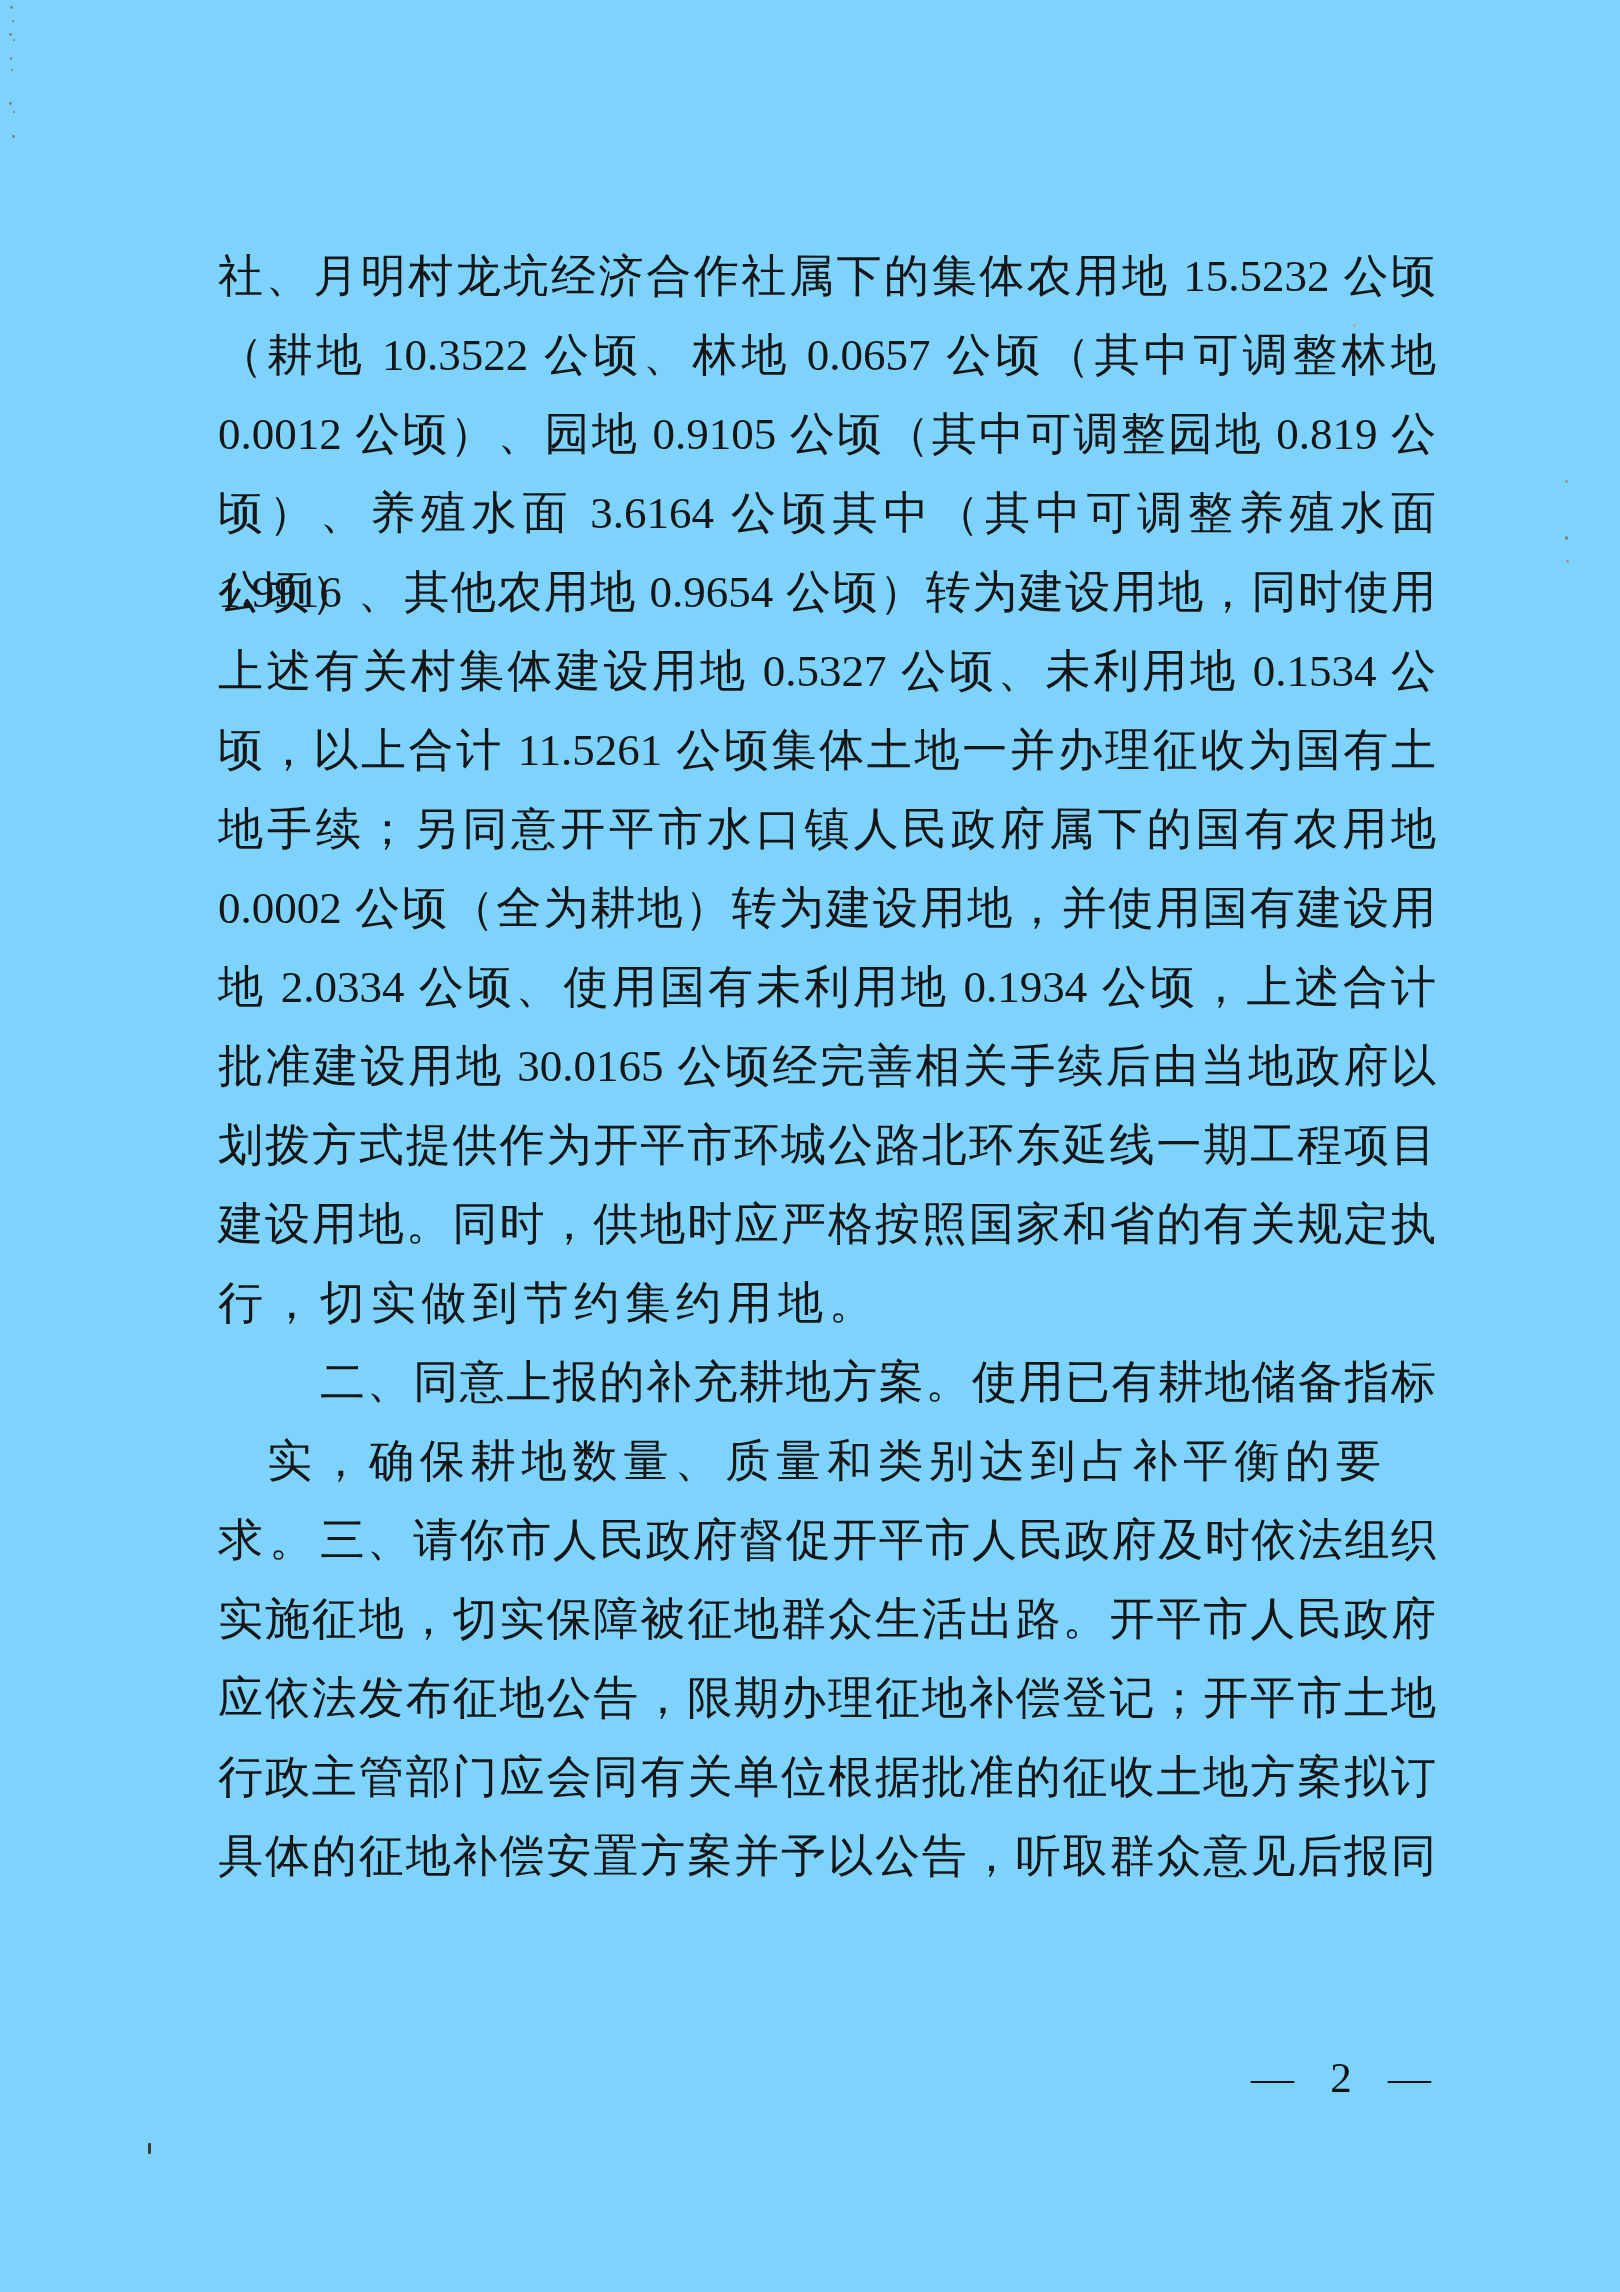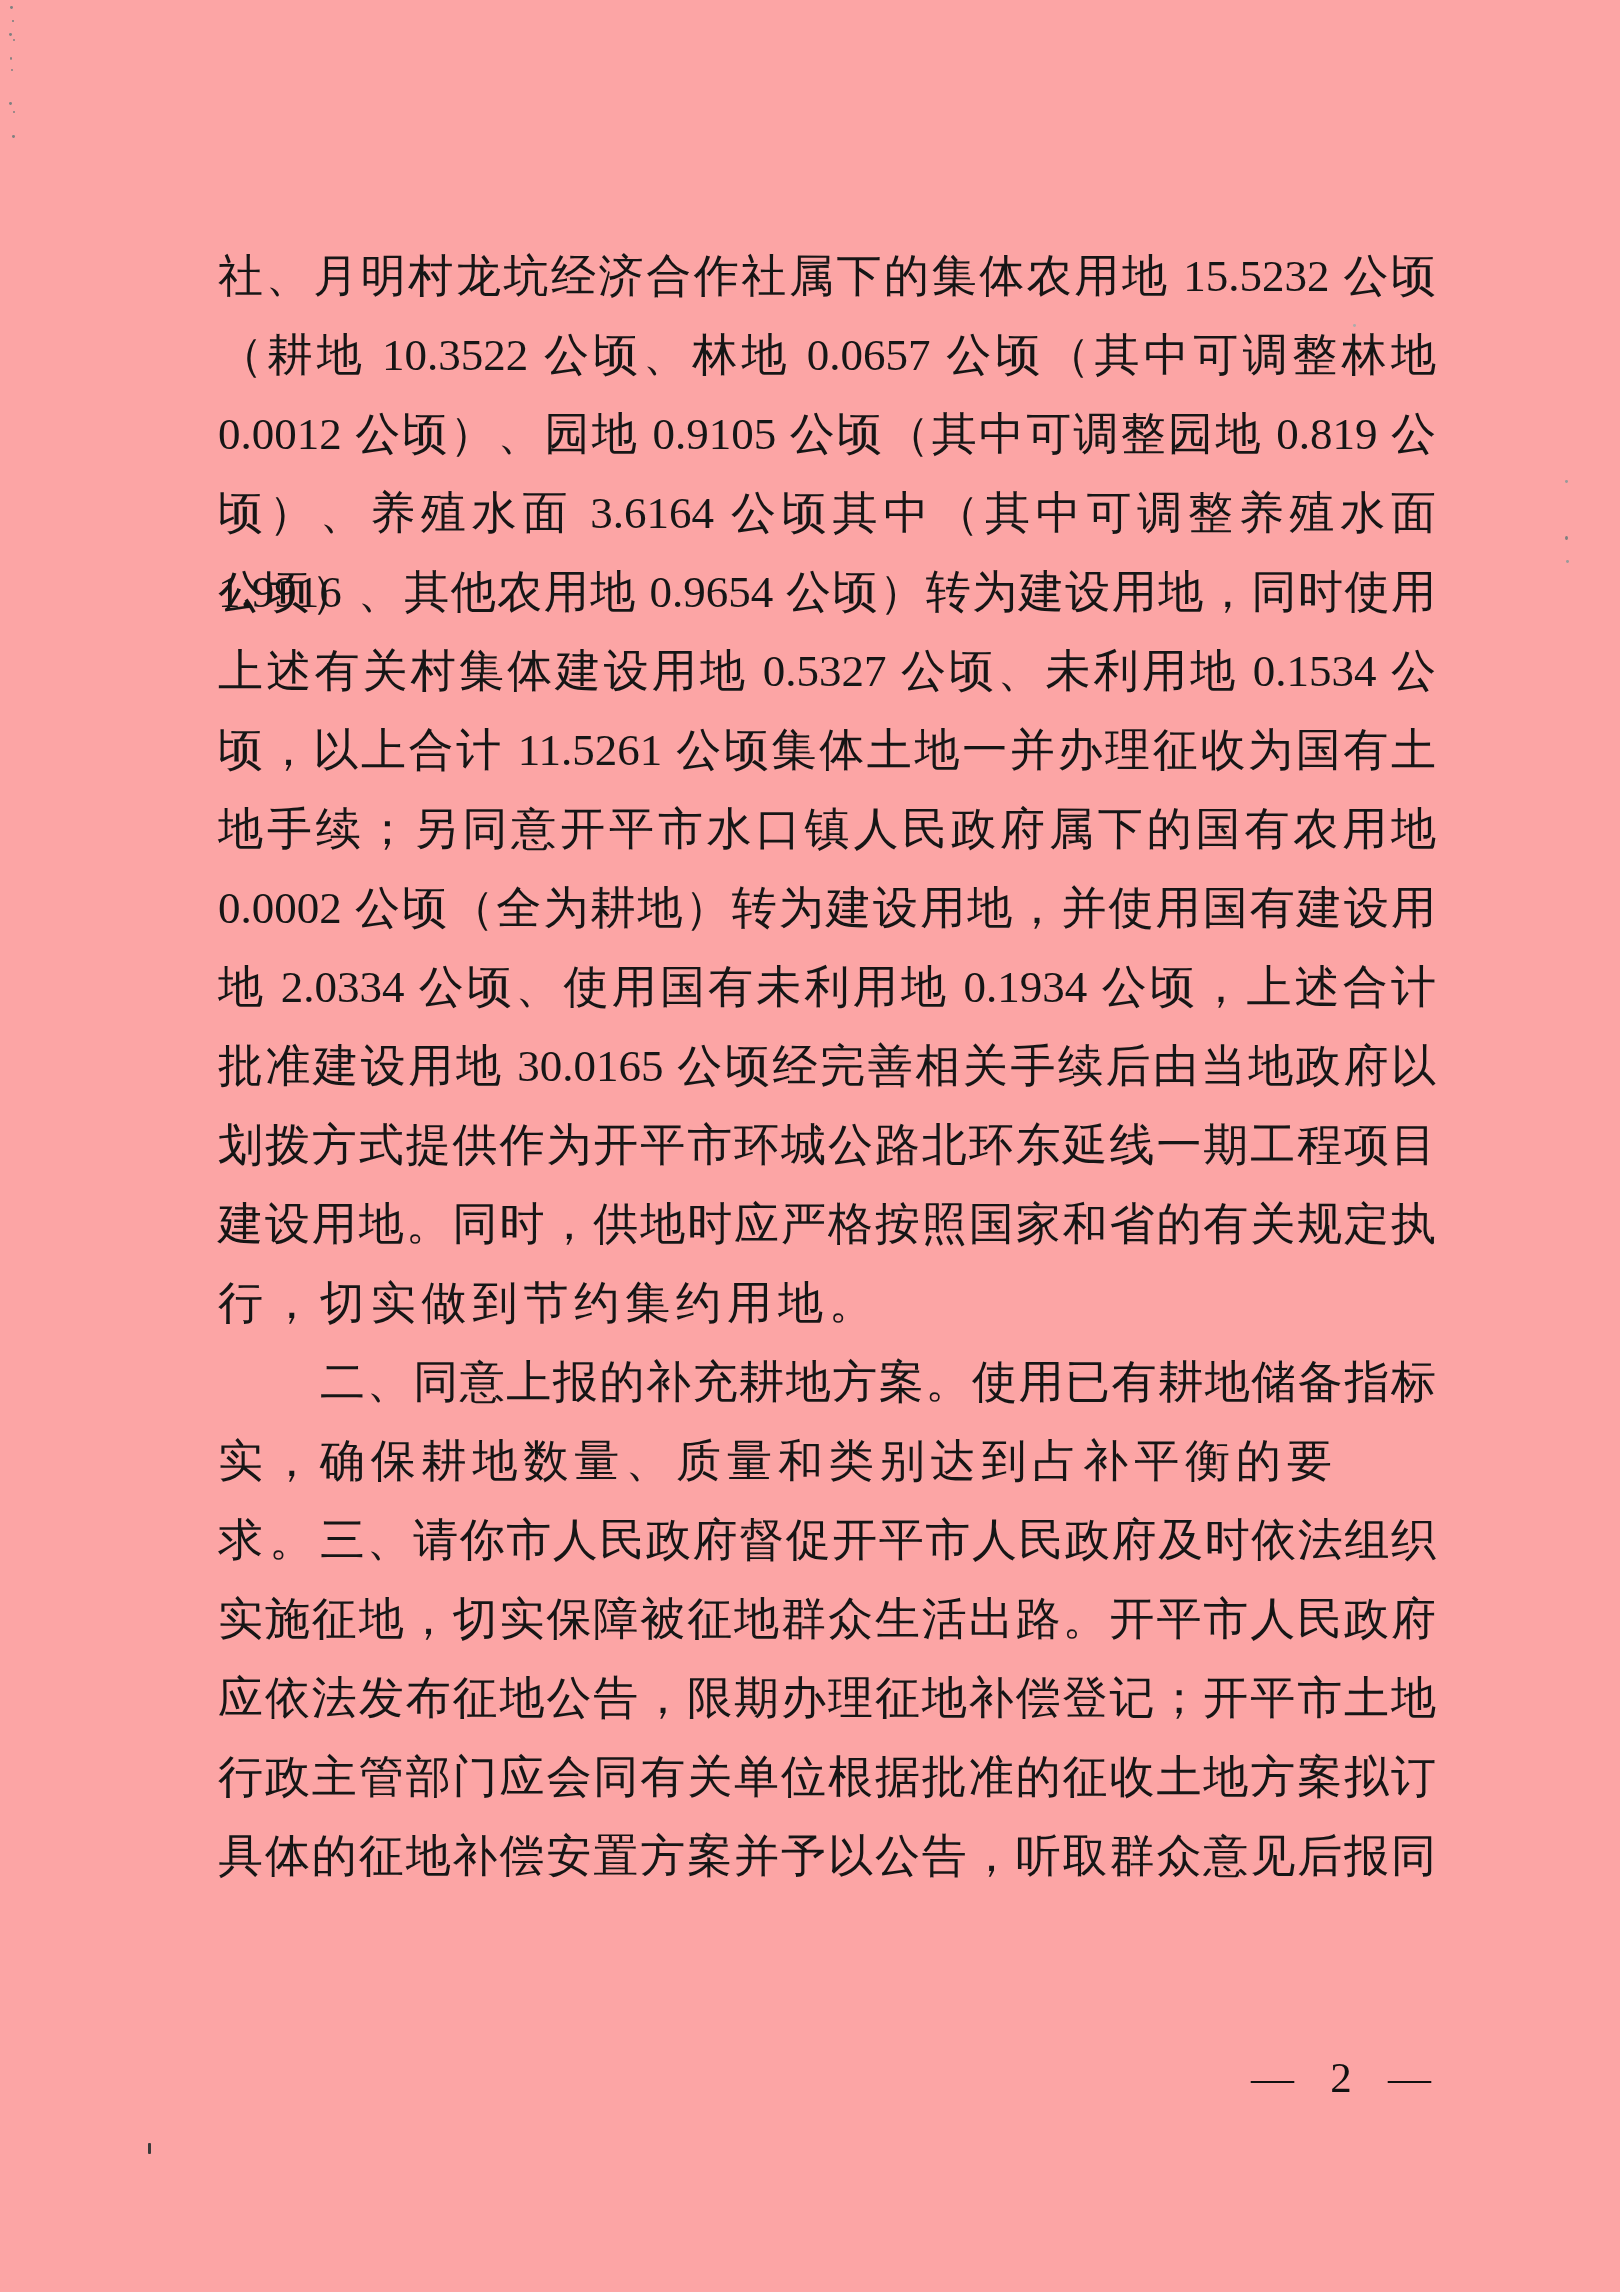--- a/index.html
+++ b/index.html
@@ -10,39 +10,39 @@
   body {
     width: 1620px;
     height: 2293px;
     position: relative;
     overflow: hidden;
     font-family: "Liberation Serif", "DejaVu Serif", serif;
   }
   .page {
     position: absolute;
     inset: 0;
-    background: #fca5a5;
+    background: #7dd3fc;
   }
   .text-block {
     position: absolute;
     left: 218px;
     top: 237px;
     width: 1218px;
     color: #161616;
     font-size: 45px;
   }
   .line {
     height: 79px;
     line-height: 79px;
     text-align: justify;
     text-align-last: justify;
     overflow: visible;
   }
   .line.left {
-    text-align: left;
+    text-align: center;
     text-align-last: left;
     letter-spacing: 5.9px;
   }
   .line.indent {
     padding-left: 102px;
   }
   .footer {
     position: absolute;
     left: 1251px;
     top: 2053px;

